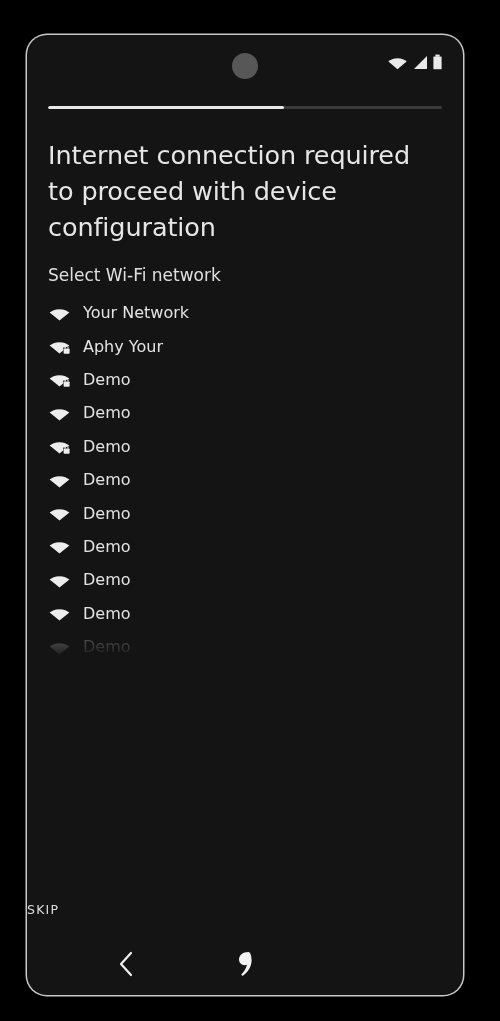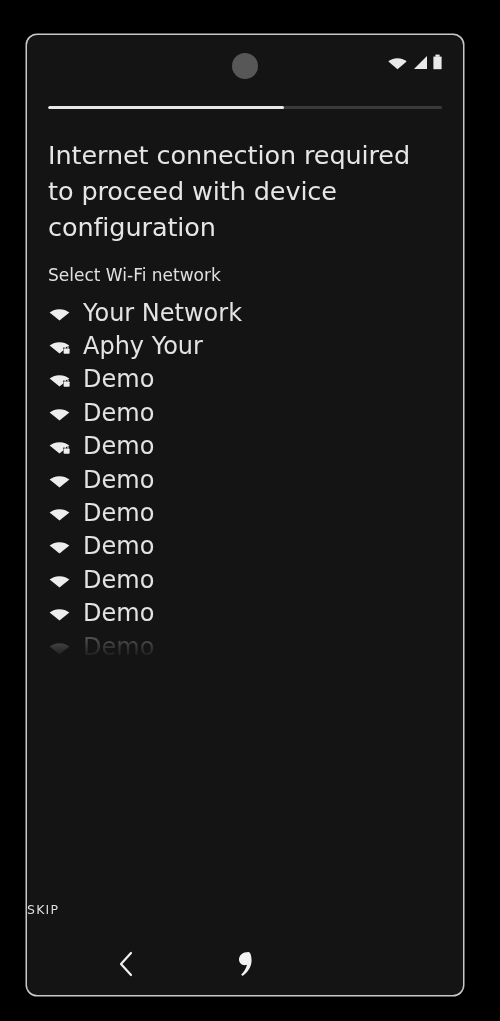--- a/index.html
+++ b/index.html
@@ -15,21 +15,21 @@
     font-family: "DejaVu Sans", sans-serif;
   }
 
   
   #phone-frame {
     position: absolute;
     left: 27px;
     top: 35px;
     width: 436px;
     height: 960px;
-    border-radius: 10px;
+    border-radius: 20px;
     background: #141414;
     box-shadow: 0 0 0 1.5px #c9c9c9;
     overflow: hidden;
   }
 
   
   #status-bar {
     position: absolute;
     left: 0; top: 0;
     width: 100%;
@@ -112,21 +112,21 @@
   .network-icon {
     width: 22px;
     height: 22px;
     flex: 0 0 22px;
     display: flex;
     align-items: center;
     justify-content: center;
   }
   .network-name {
     color: #e3e3e3;
-    font-size: 24px;
+    font-size: 16px;
     white-space: nowrap;
   }
   #list-fade {
     position: absolute;
     left: 0; right: 0;
     bottom: -4px;
     height: 34px;
     background: linear-gradient(to bottom, rgba(20,20,20,0) 0%, rgba(20,20,20,0.80) 62%, rgba(20,20,20,1) 100%);
     pointer-events: none;
   }

